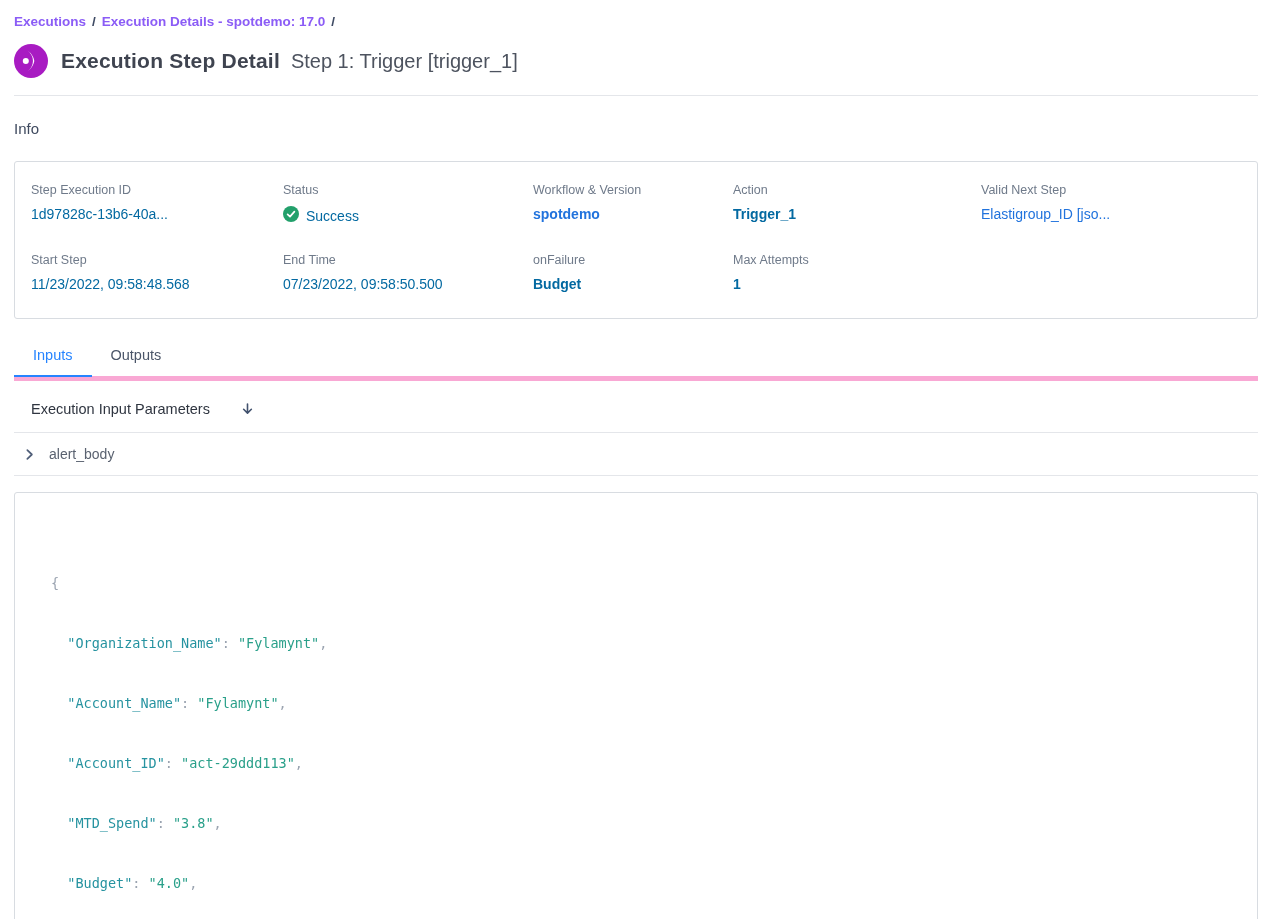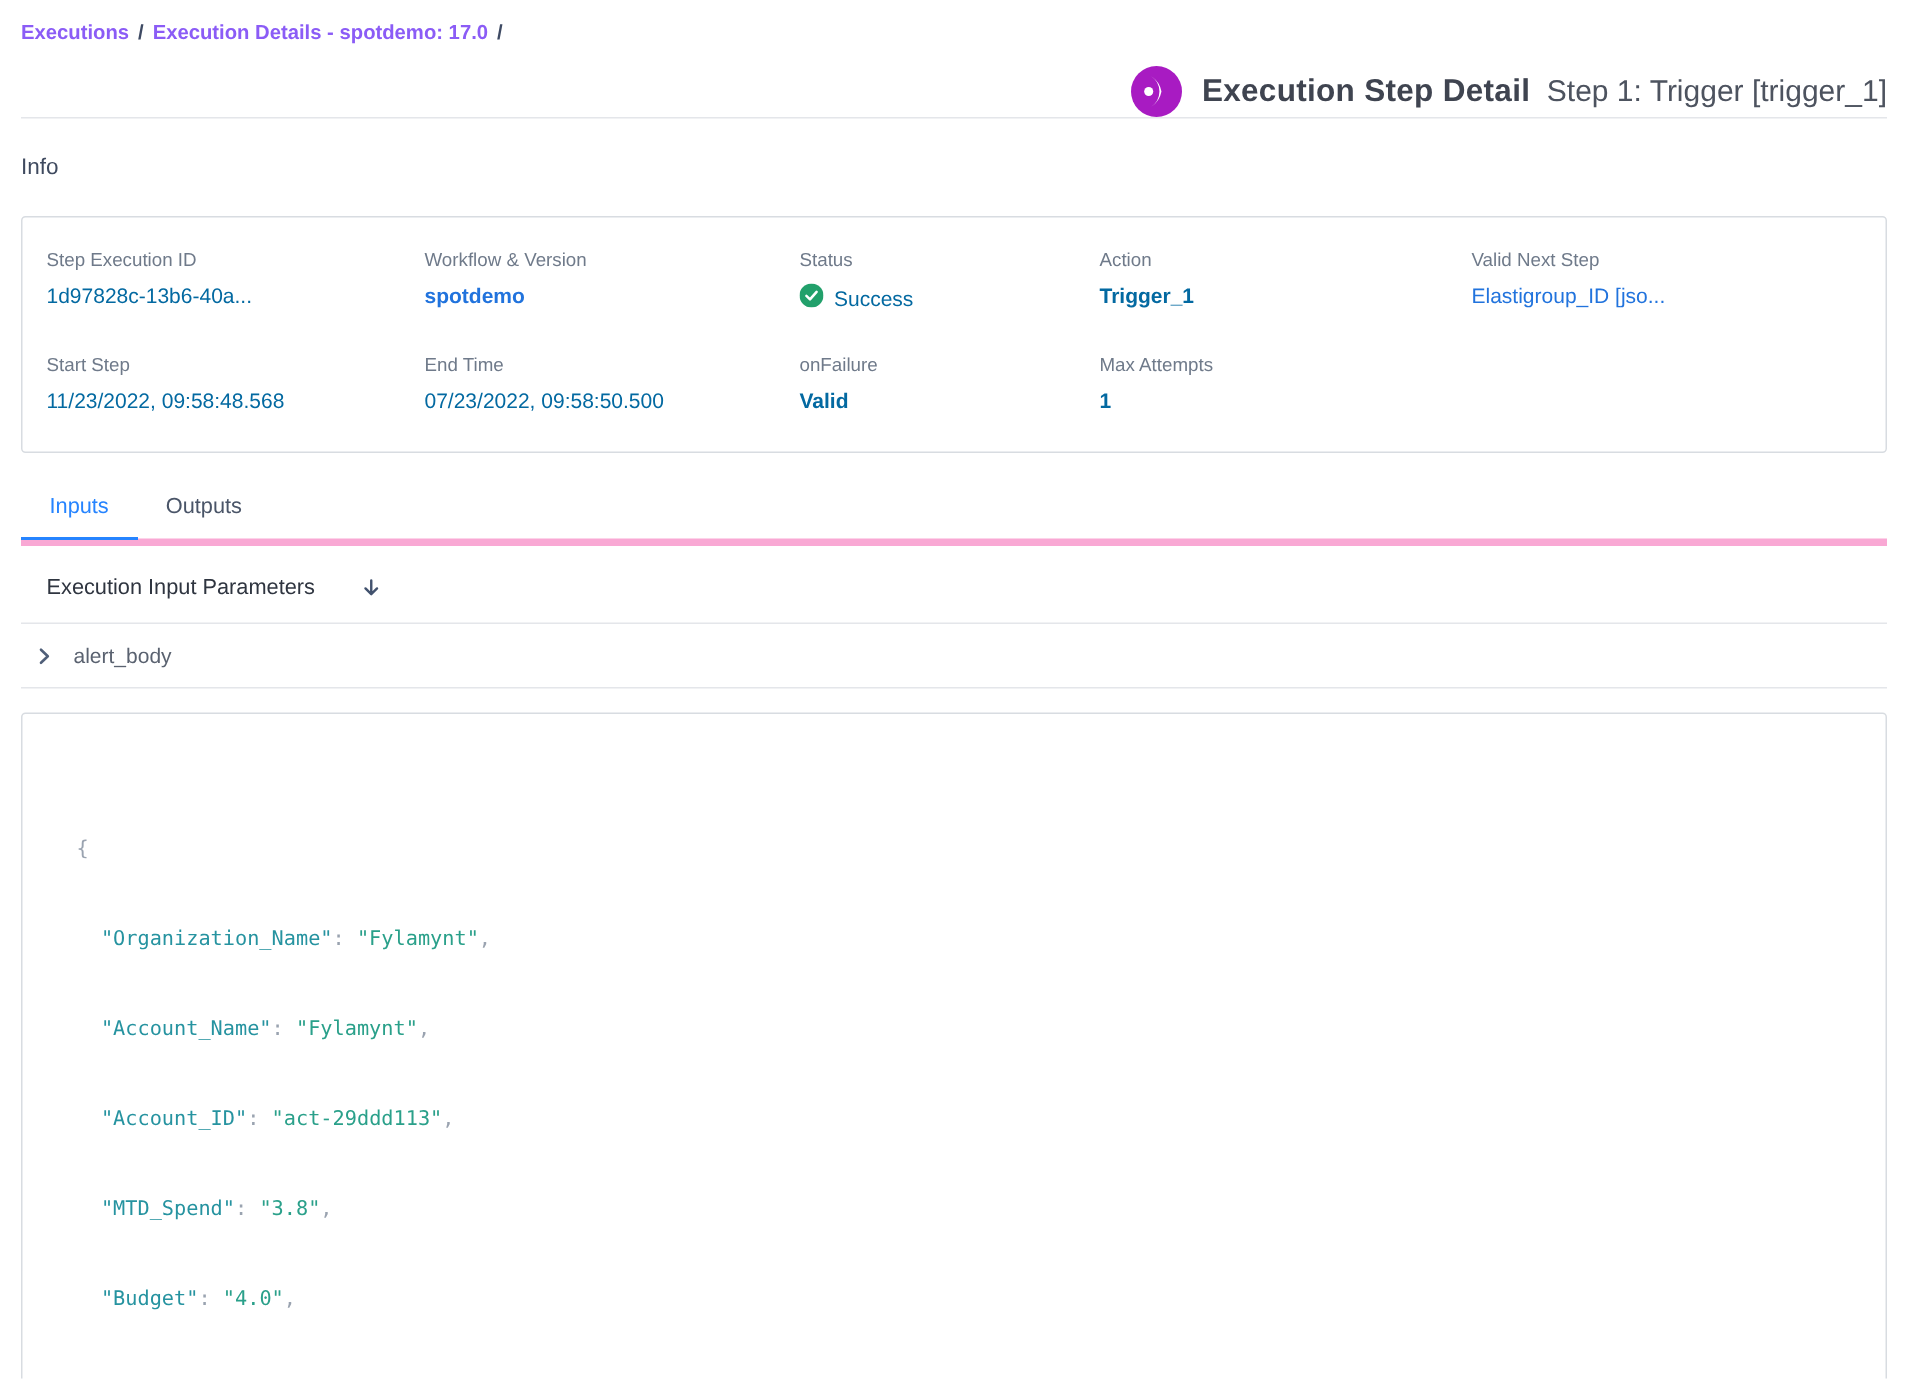--- a/index.html
+++ b/index.html
@@ -10,21 +10,21 @@
     color: #3b4354;
   }
   .page { padding: 14px 14px 0 14px; }
 
   
   .breadcrumb { font-size: 13.5px; color: #3e4a63; }
   .breadcrumb a { color: #8b5cf6; text-decoration: none; cursor: pointer; font-weight: 600; }
   .crumb-sep { margin: 0 6px; color: #3e4a63; font-weight: 600; }
 
   
-  .page-header { display: flex; align-items: center; gap: 13px; margin-top: 15px; border-bottom: 1px solid #e4e6ea; justify-content: flex-end; }
+  .page-header { display: flex; align-items: center; gap: 13px; margin-top: 15px; padding-bottom: 17px; border-bottom: 1px solid #e4e6ea; }
   .logo { width: 34px; height: 34px; flex: 0 0 auto; }
   .logo svg { display: block; }
   .title-group { display: flex; align-items: baseline; gap: 11px; }
   h1 { font-size: 21px; font-weight: 700; color: #3f4450; letter-spacing: .2px; }
   .subtitle { font-size: 20px; font-weight: 400; color: #4d535f; }
 
   
   .section-title { margin-top: 24px; font-size: 15px; font-weight: 400; color: #3f4a5f; }
   .info-card { margin-top: 24px; border: 1px solid #d8dce1; border-radius: 3px; padding: 21px 16px 26px 16px; }
   .info-grid { display: grid; grid-template-columns: 1.26fr 1.25fr 1fr 1.24fr 1.3fr; row-gap: 28px; }
@@ -81,35 +81,35 @@
 
   <section class="info-card">
     <div class="info-grid">
 
       <div class="info-field">
         <div class="info-label">Step Execution ID</div>
         <div class="info-value">1d97828c-13b6-40a...</div>
       </div>
 
       <div class="info-field">
-        <div class="info-label">Workflow &amp; Version</div>
-        <div class="info-value link strong">spotdemo</div>
-      </div>
-
-      <div class="info-field">
         <div class="info-label">Status</div>
         <div class="info-value">
           <span class="status-icon">
             <svg width="16" height="16" viewBox="0 0 16 16">
               <circle cx="8" cy="8" r="8" fill="#22a06b"></circle>
               <path d="M4.6 8.3 L7 10.6 L11.4 5.6" stroke="#ffffff" stroke-width="1.7" fill="none" stroke-linecap="round" stroke-linejoin="round"></path>
             </svg>
           </span>
           <span>Success</span>
         </div>
+      </div>
+
+      <div class="info-field">
+        <div class="info-label">Workflow &amp; Version</div>
+        <div class="info-value link strong">spotdemo</div>
       </div>
 
       <div class="info-field">
         <div class="info-label">Action</div>
         <div class="info-value strong">Trigger_1</div>
       </div>
 
       <div class="info-field">
         <div class="info-label">Valid Next Step</div>
         <div class="info-value link">Elastigroup_ID [jso...</div>
@@ -120,21 +120,21 @@
         <div class="info-value">11/23/2022, 09:58:48.568</div>
       </div>
 
       <div class="info-field">
         <div class="info-label">End Time</div>
         <div class="info-value">07/23/2022, 09:58:50.500</div>
       </div>
 
       <div class="info-field">
         <div class="info-label">onFailure</div>
-        <div class="info-value strong">Valid</div>
+        <div class="info-value strong">Budget</div>
       </div>
 
       <div class="info-field">
         <div class="info-label">Max Attempts</div>
         <div class="info-value strong">1</div>
       </div>
 
       <div class="info-field"></div>
     </div>
   </section>

